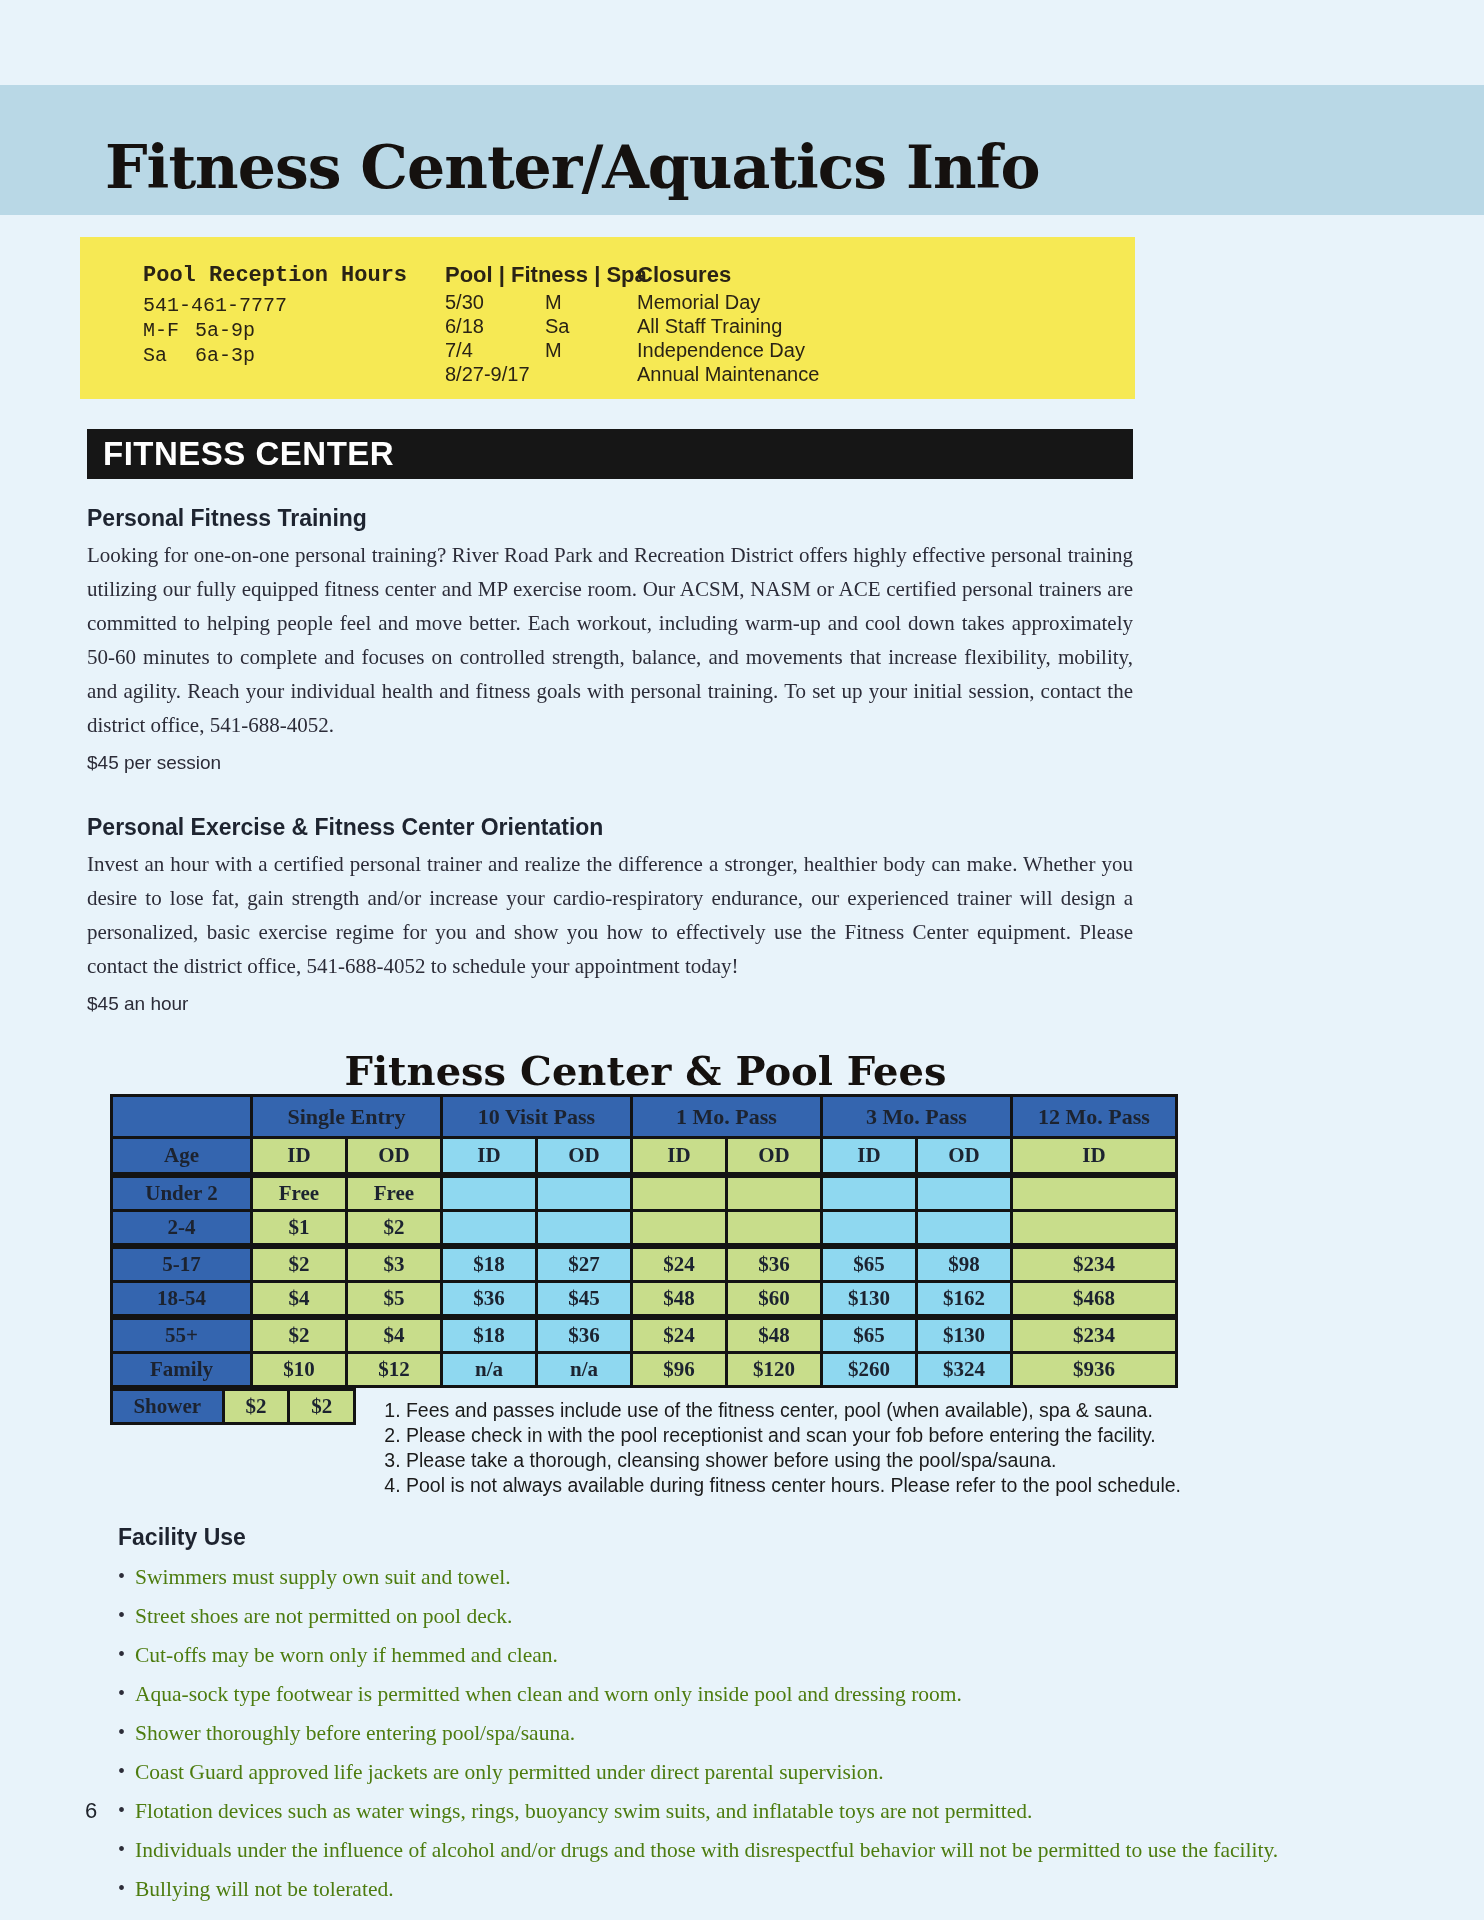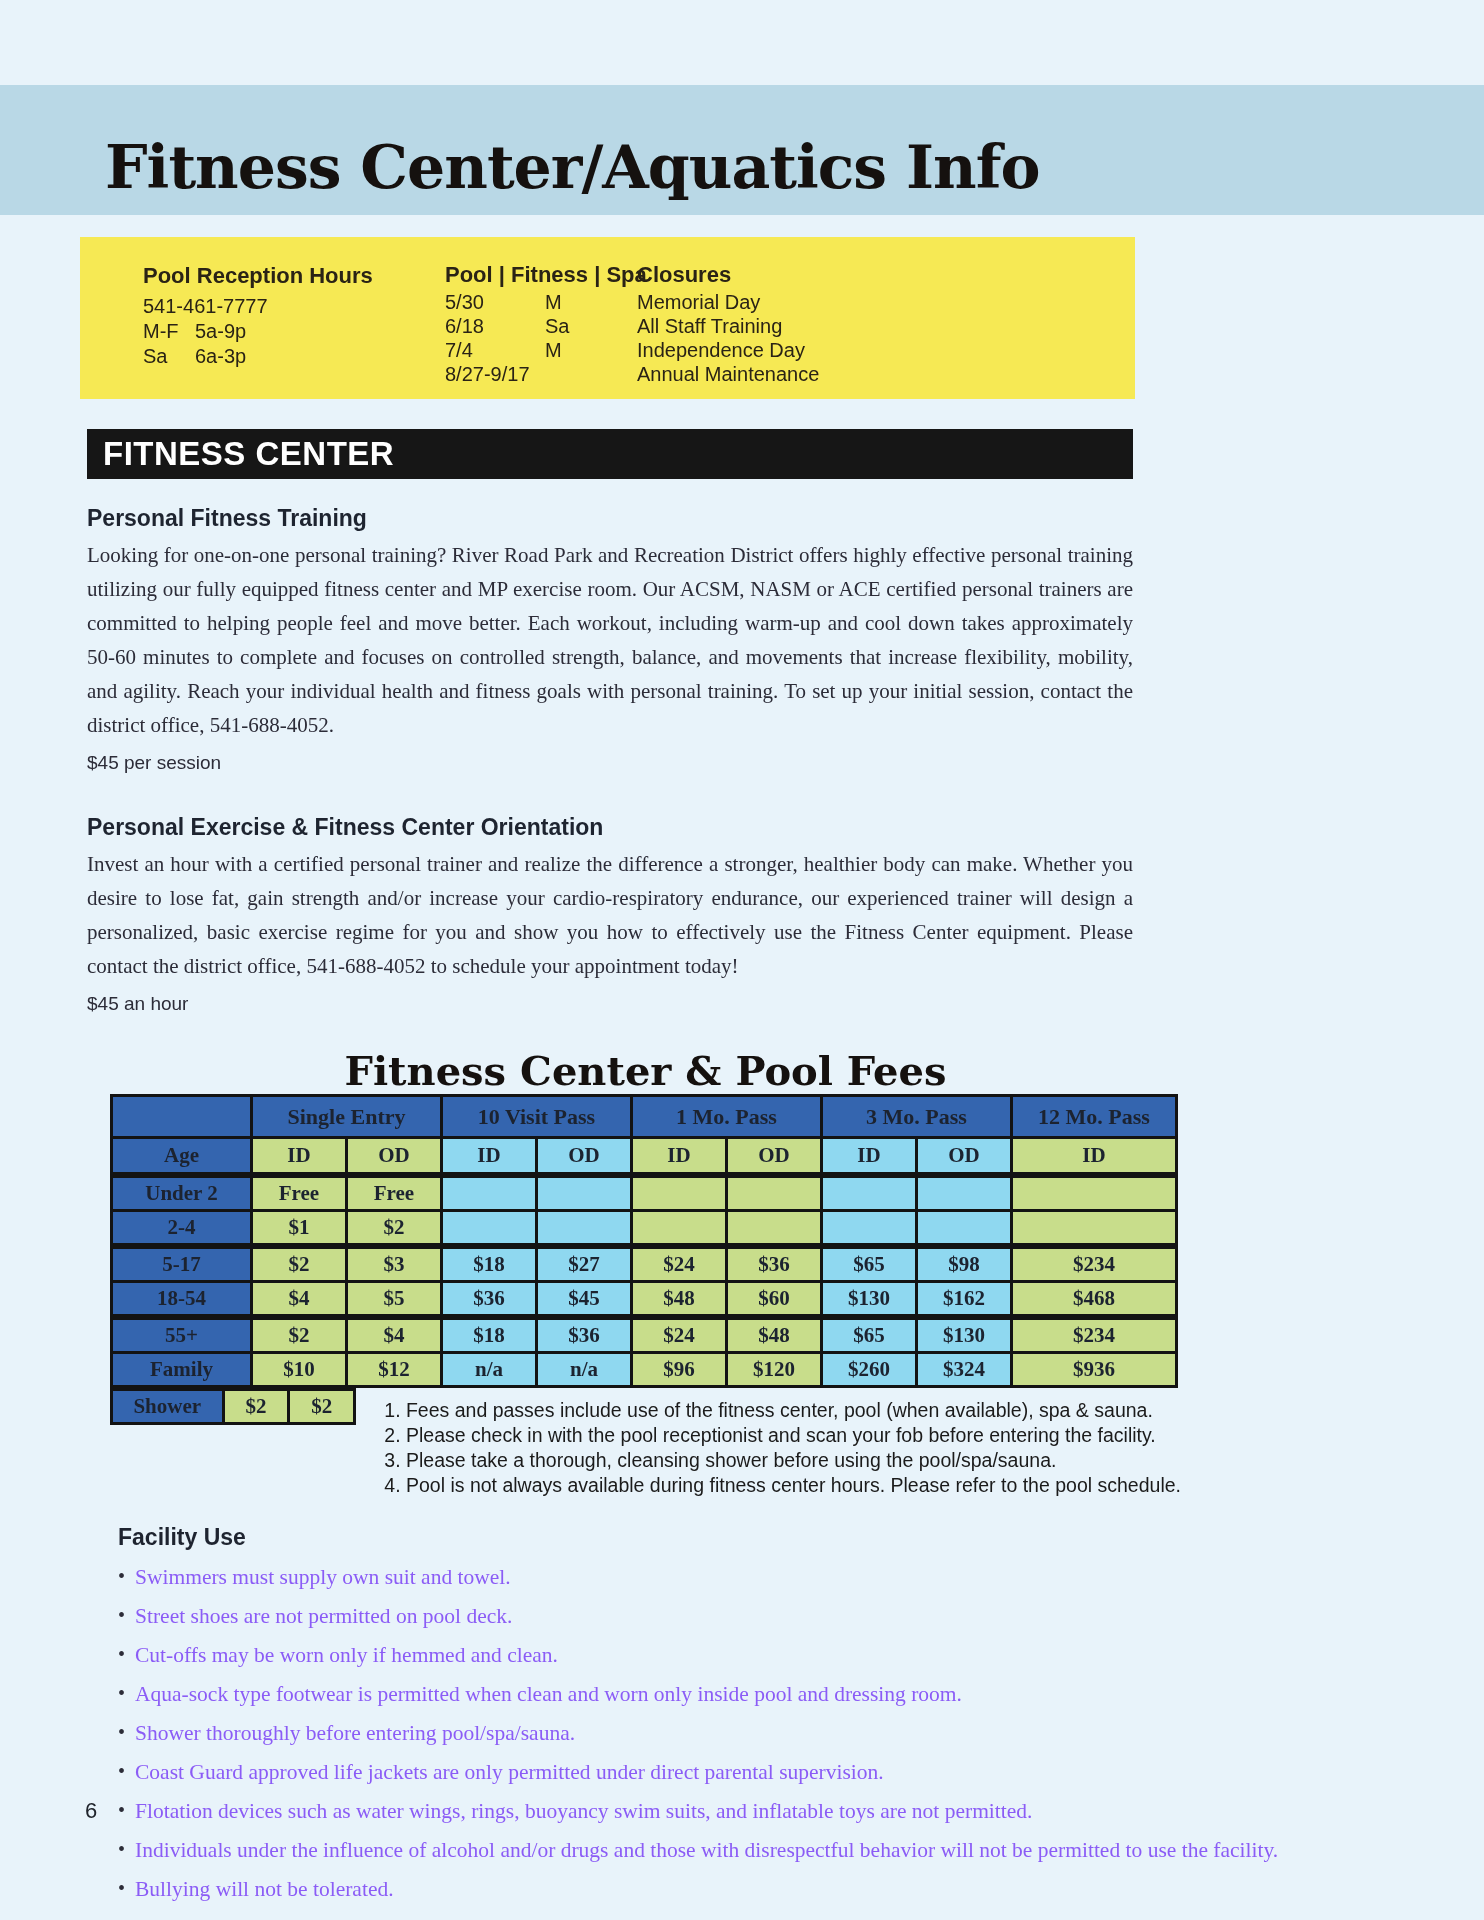--- a/index.html
+++ b/index.html
@@ -23,21 +23,21 @@
     font-weight:bold; font-size:60px; letter-spacing:-1px;
     color:#15110f;
     margin-top:33px;
   }
   
   .info-box {
     margin:22px 0 0 80px; width:1055px; height:162px;
     background:#f6e954;
     display:flex; padding:26px 0 0 63px;
   }
-  .rec-col { width:302px; }
+  .rec-col { width:302px;font-family:Liberation Mono, monospace; }
   .box-h {
     font-weight:bold; font-size:22px; color:#2a2315; margin-bottom:5px;
   }
   .rec-line { font-size:20px; color:#2a2315; line-height:25px; display:flex; }
   .rec-line .d { width:52px; }
   .clo-col { margin-left:0; }
   .clo-grid {
     display:grid; grid-template-columns:100px 92px auto;
     font-size:20px; color:#2a2315; line-height:24px;
   }
@@ -90,21 +90,21 @@
     font-size:19.5px; color:#1b1b1b; line-height:25px;
   }
   .note-item { white-space:nowrap; }
   
   .facility { margin-left:118px; width:1290px; }
   .facility h3 { margin-top:26px; font-size:23px; font-weight:bold; color:#1e2430; }
   .bullet {
     position:relative;
     margin-top:13px; padding-left:17px;
     font-family:"Liberation Serif", serif;
-    font-size:21.5px; line-height:26px; color:#8b5cf6;
+    font-size:21.5px; line-height:26px; color:#4d7c0f;
   }
   .bullet::before {
     content:"\2022";
     position:absolute; left:0; top:-1px;
     font-size:20px; color:#2c2c38;
   }
   .page-num {
     position:absolute; left:85px; top:1798px;
     font-size:22px; color:#20242c;
   }

